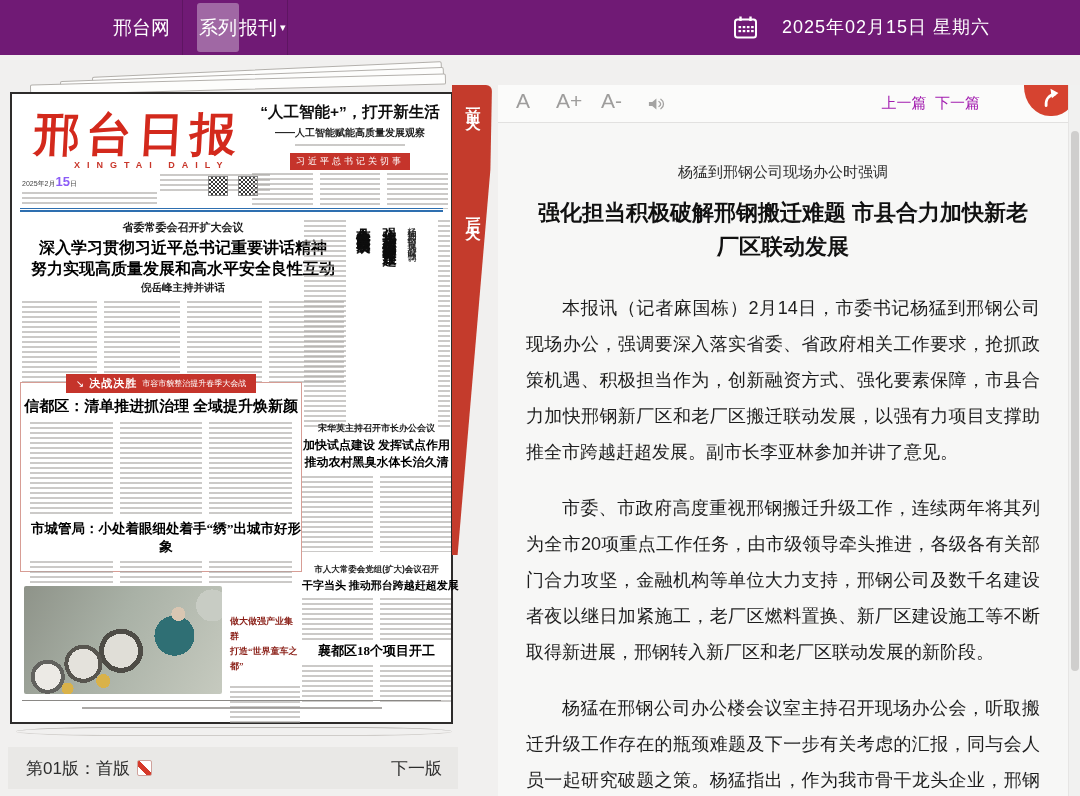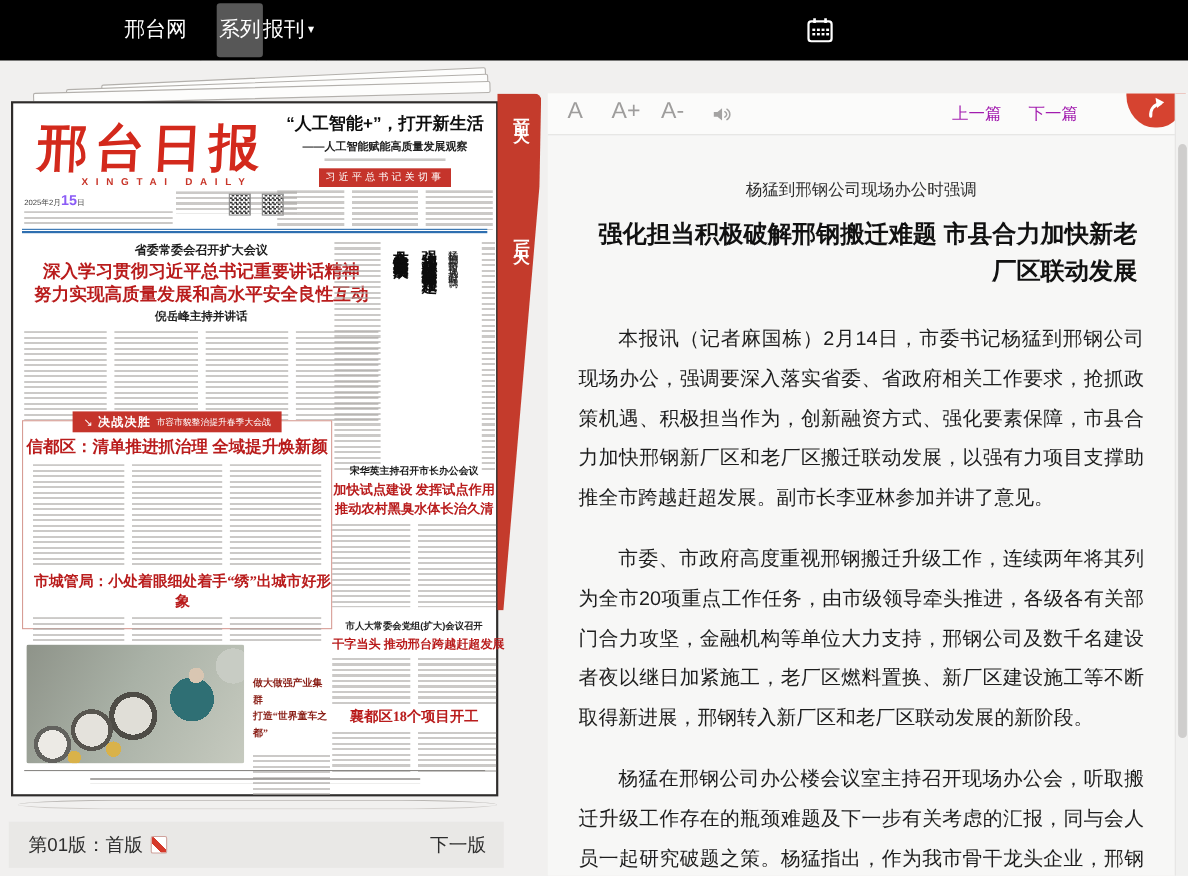--- a/index.html
+++ b/index.html
@@ -1,20 +1,20 @@
 <!DOCTYPE html>
 <html><head>
 <meta charset="utf-8">
 <style>
   * { margin:0; padding:0; box-sizing:border-box; }
   html,body { width:1080px; height:796px; overflow:hidden; background:#f1f0ef;
               font-family:"Liberation Sans", sans-serif; }
   .abs { position:absolute; }
   
-  #topbar { position:absolute; left:0; top:0; width:1080px; height:55px; background:#000000; color:#fff; }
+  #topbar { position:absolute; left:0; top:0; width:1080px; height:55px; background:#701a75; color:#fff; }
   .nav-item { position:absolute; top:0; height:55px; line-height:55px; font-size:19px; color:#fff; cursor:pointer; }
   .nav-sep { position:absolute; top:0; width:1px; height:55px; background:rgba(0,0,0,.16); }
   .hl { background:rgba(255,255,255,.34); border-radius:3px; padding:14px 2px; }
   .caret { font-size:11px; vertical-align:3px; margin-left:3px; }
   #topdate { position:absolute; left:782px; top:0; height:55px; line-height:55px; font-size:18px; color:#fff; letter-spacing:1px; }
   
   .fan { position:absolute; background:#fdfdfc; border:1px solid #b3b0ac; border-radius:2px; }
   
   #paper { position:absolute; left:10px; top:92px; width:443px; height:632px; background:#fff;
            border:2px solid #2e2c2b; }
@@ -23,21 +23,21 @@
   .ph { background-image:repeating-linear-gradient(to bottom,#a9a6a3 0 2px,transparent 2px 5px); opacity:.6; }
   .phl { background-image:repeating-linear-gradient(to bottom,#8f8c89 0 2px,transparent 2px 5px); opacity:.75; }
   .cols { display:flex; gap:7px; }
   .cols > div { flex:1; }
   .masthead-cn { color:#d3291c; font-weight:bold; font-family:"Liberation Serif",serif;
                  font-size:46px; letter-spacing:6px; transform:skewX(-3deg); }
   .masthead-en { color:#c8362a; font-size:9px; letter-spacing:7px; font-weight:bold; }
   .qr { width:20px; height:20px; background:conic-gradient(#3a3a3a 25%,#fff 0 50%,#3a3a3a 0 75%,#fff 0) 0 0/4px 4px; border:1px solid #888; }
   .bluerule { border-top:1px solid #2e6fb0; border-bottom:2px solid #2e6fb0; height:4px; }
   .kick { font-weight:bold; color:#1c1c1c; text-align:center; }
-  .headline { font-weight:bold; color:#b91c1c; text-align:center; font-family:"Liberation Serif",serif; }
+  .headline { font-weight:bold; color:#000000; text-align:center; font-family:"Liberation Serif",serif; }
   .vtext { writing-mode:vertical-rl; }
   #redtag { background:#c5342b; color:#fff; font-size:9px; letter-spacing:3px; padding:2px 6px; margin:4px auto 3px; width:fit-content; }
   #cbox { position:absolute; left:8px; top:288px; width:282px; height:190px; border:1px solid #d79d95; background:#fff; }
   .banner { display:flex; align-items:center; gap:5px; width:fit-content; margin:-9px auto 0;
             background:#c5342b; color:#fff; padding:2px 10px; font-size:10px; }
   .photo { position:absolute; left:12px; top:492px; width:198px; height:108px; border-radius:2px;
     background:
       radial-gradient(circle at 12% 84%, #eceae5 0 13px, #62625e 13px 17px, transparent 17px),
       radial-gradient(circle at 30% 72%, #e4e2dc 0 15px, #57554f 15px 19px, transparent 19px),
       radial-gradient(circle at 49% 60%, #e0ded7 0 17px, #4e4c46 17px 22px, transparent 22px),
@@ -61,21 +61,21 @@
       border:1px solid #cfa29c; border-radius:2px; cursor:pointer; }
   
   #reader { position:absolute; left:498px; top:85px; width:582px; height:711px; background:#f7f7f6; }
   #rtoolbar { position:absolute; left:0; top:0; width:100%; height:38px; background:#fbfbfa; border-bottom:1px solid #e2e1e0; }
   .fbtn { position:absolute; top:4px; font-size:21px; color:#9e9d9c; cursor:pointer; }
   .navlink { font-size:15px; color:#a21caf; cursor:pointer; }
   #badge { position:absolute; right:2px; top:0; width:54px; height:31px; background:#d64330;
            border-radius:0 0 48% 48% / 0 0 95% 95%; display:flex; align-items:flex-start; justify-content:center; cursor:pointer; }
   #artbody { position:absolute; left:0; top:38px; width:570px; height:673px; padding:0 28px; overflow:hidden; }
   .akicker { margin-top:40px; text-align:center; font-size:15px; color:#2e2e2e; }
-  .atitle { margin-top:14px; text-align:right; font-size:22px; font-weight:bold; color:#111; line-height:34px; padding:0 6px; }
+  .atitle { margin-top:14px; text-align:center; font-size:22px; font-weight:bold; color:#111; line-height:34px; padding:0 6px; }
   .apara { margin-top:26px; font-size:18px; line-height:36px; color:#1d1d1d; text-indent:2em; text-align:justify; }
   .apara + .apara { margin-top:20px; }
   #vscroll { position:absolute; right:0; top:0; width:12px; height:711px; background:#f1f1f0; border-left:1px solid #e6e5e4; }
   #vthumb { position:absolute; left:2px; top:46px; width:8px; height:540px; background:#cfcecd; border-radius:4px; }
 </style>
 </head>
 <body>
 
 <div id="topbar">
   <div class="nav-item" style="left:113px;">
@@ -95,20 +95,21 @@
       <rect x="5.5" y="11" width="2.6" height="2.2"></rect>
         <rect x="9.7" y="11" width="2.6" height="2.2"></rect>
         <rect x="13.9" y="11" width="2.6" height="2.2"></rect>
         <rect x="18.1" y="11" width="2.6" height="2.2"></rect>
       <rect x="5.5" y="15" width="2.6" height="2.2"></rect>
         <rect x="9.7" y="15" width="2.6" height="2.2"></rect>
         <rect x="13.9" y="15" width="2.6" height="2.2"></rect>
         <rect x="18.1" y="15" width="2.6" height="2.2"></rect>
     </g>
   </svg>
+  <div id="topdate">2025年02月15日 星期六</div>
 </div>
 
 <div class="fan" style="left:92px; top:69px; width:350px; height:11px; transform:rotate(-2.6deg);"></div>
 <div class="fan" style="left:60px; top:74px; width:384px; height:11px; transform:rotate(-2.1deg);"></div>
 <div class="fan" style="left:30px; top:79px; width:416px; height:11px; transform:rotate(-1.5deg);"></div>
 
 <div id="paper">
 
   <div class="abs masthead-cn" style="left:22px; top:10px;">邢台日报</div>
   <div class="abs masthead-en" style="left:62px; top:66px;">XINGTAI DAILY</div>
@@ -237,21 +238,21 @@
     <div class="fbtn" style="left:18px;">A</div>
     <div class="fbtn" style="left:58px;">A+</div>
     <div class="fbtn" style="left:103px;">A-</div>
     <svg class="abs" style="left:148px; top:9px;" width="20" height="20" viewBox="0 0 24 24">
       <path d="M3.5 9.5v5h4l5 4.2V5.3l-5 4.2h-4z" fill="#a4a3a2"></path>
       <path d="M15.5 9c1.3.8 2.1 1.8 2.1 3s-.8 2.2-2.1 3" stroke="#a4a3a2" stroke-width="1.6" fill="none" stroke-linecap="round"></path>
       <path d="M17.8 6.3c2 1.3 3.2 3.3 3.2 5.7s-1.2 4.4-3.2 5.7" stroke="#a4a3a2" stroke-width="1.6" fill="none" stroke-linecap="round"></path>
     </svg>
     <div class="abs" style="right:100px; top:9px;">
       <span class="navlink">上一篇</span>
-      <span class="navlink" style="margin-left:20px;">下一篇</span>
+      <span class="navlink" style="margin-left:4px;">下一篇</span>
     </div>
     <div id="badge">
       <svg width="26" height="26" viewBox="0 0 24 24">
         <path d="M7.5 19c-.5-5.5 2.5-9.5 8-10.5" stroke="#fff" stroke-width="2.6" fill="none" stroke-linecap="round"></path>
         <path d="M11.5 3.5 L18.8 7.3 L12.8 12.2 Z" fill="#fff"></path>
       </svg>
     </div>
   </div>
 
   <div id="artbody">

